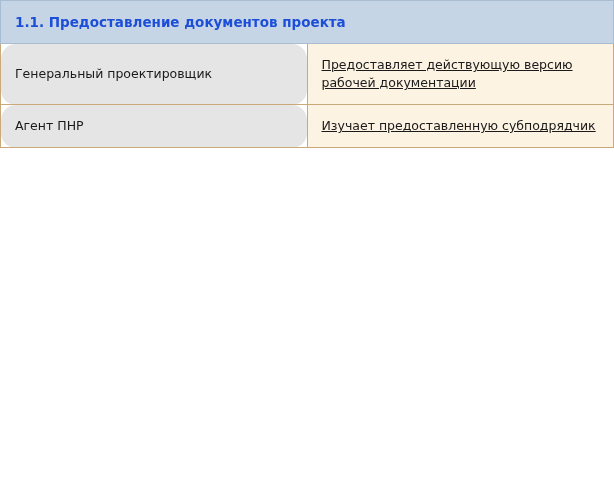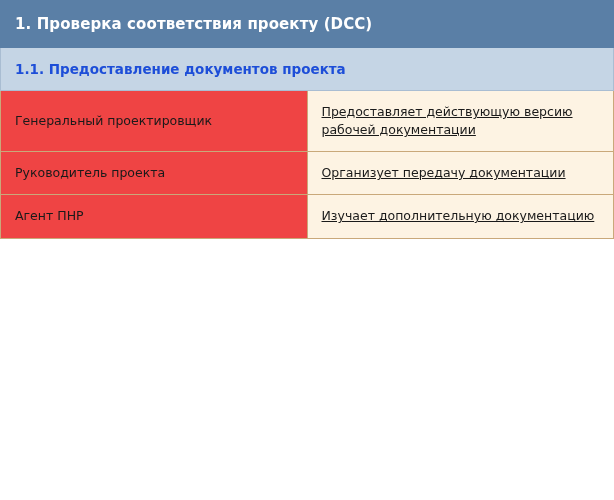--- a/index.html
+++ b/index.html
@@ -45,51 +45,45 @@
     border: 1px solid #a9bdd2;
   }
   .data-row td {
     font-size: 12.5px;
     line-height: 1.45;
     vertical-align: middle;
     border: 1px solid #c9a87a;
     padding: 12px 10px 12px 14px;
   }
   .data-row td.role {
-    background: #ef4444;
+    background: #e5e5e5;
     width: 247px;
+    border-radius: 15px;
   }
   .data-row td.duty {
     background: #fdf3e3;
     text-decoration: underline;
   }
   .dash {
     letter-spacing: 0;
   }
 </style>
 </head>
 <body>
 
 <div class="doc">
   <table class="table">
     <tbody>
-      <tr class="title-row">
-        <td colspan="2">1. Проверка соответствия проекту (DCC)</td>
-      </tr>
       <tr class="subtitle-row">
         <td colspan="2">1.1. Предоставление документов проекта</td>
       </tr>
 
       <tr class="data-row">
         <td class="role">Генеральный проектировщик</td>
         <td class="duty">Предоставляет действующую версию рабочей документации</td>
       </tr>
       <tr class="data-row">
-        <td class="role">Руководитель проекта</td>
-        <td class="duty">Организует передачу документации</td>
-      </tr>
-      <tr class="data-row">
         <td class="role">Агент ПНР</td>
-        <td class="duty">Изучает дополнительную документацию</td>
+        <td class="duty">Изучает предоставленную субподрядчик</td>
       </tr>
     </tbody>
   </table>
 </div>
 
 </body></html>

